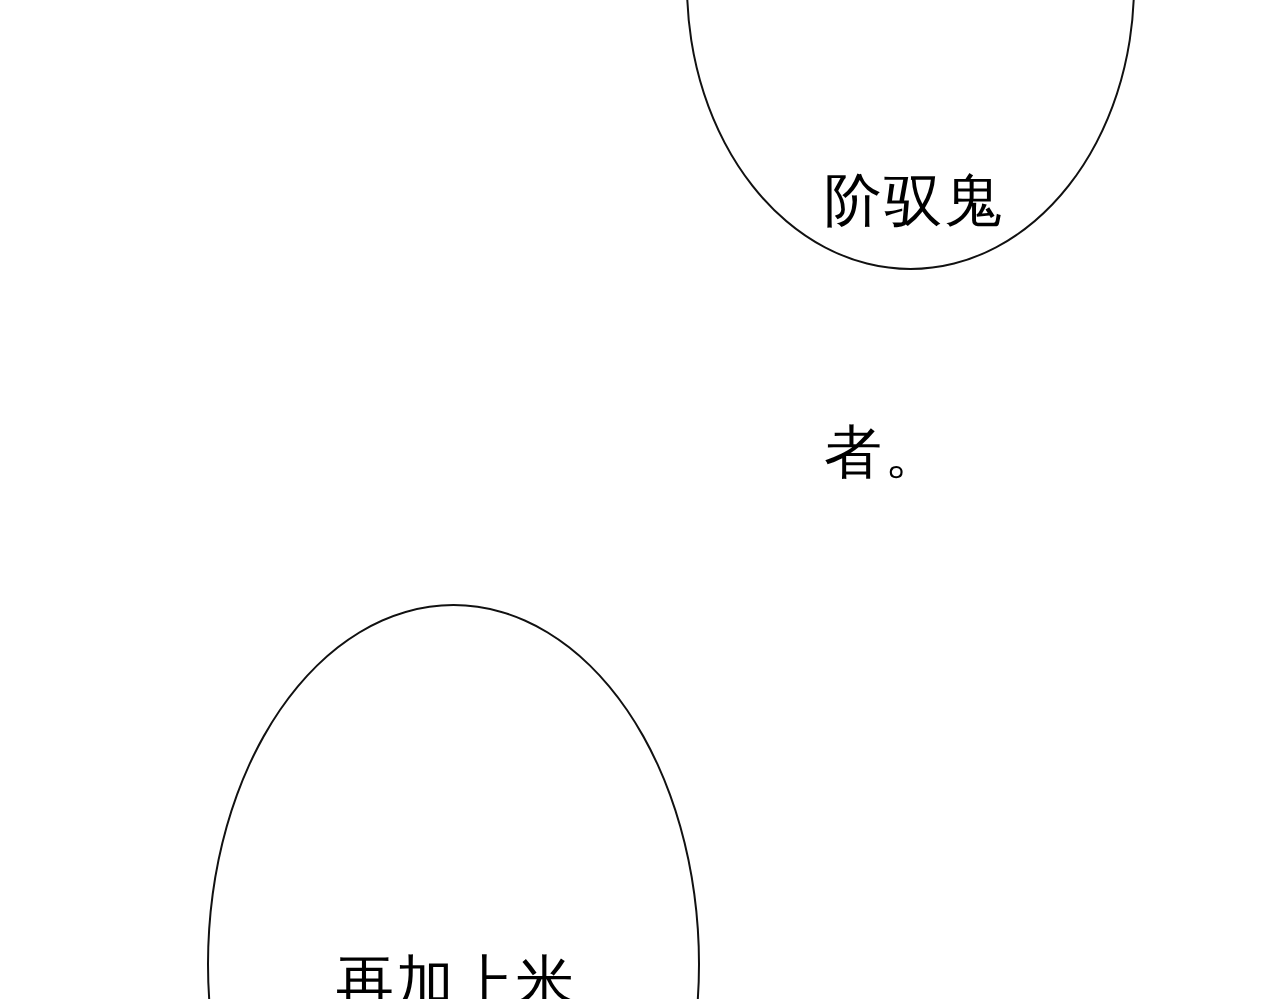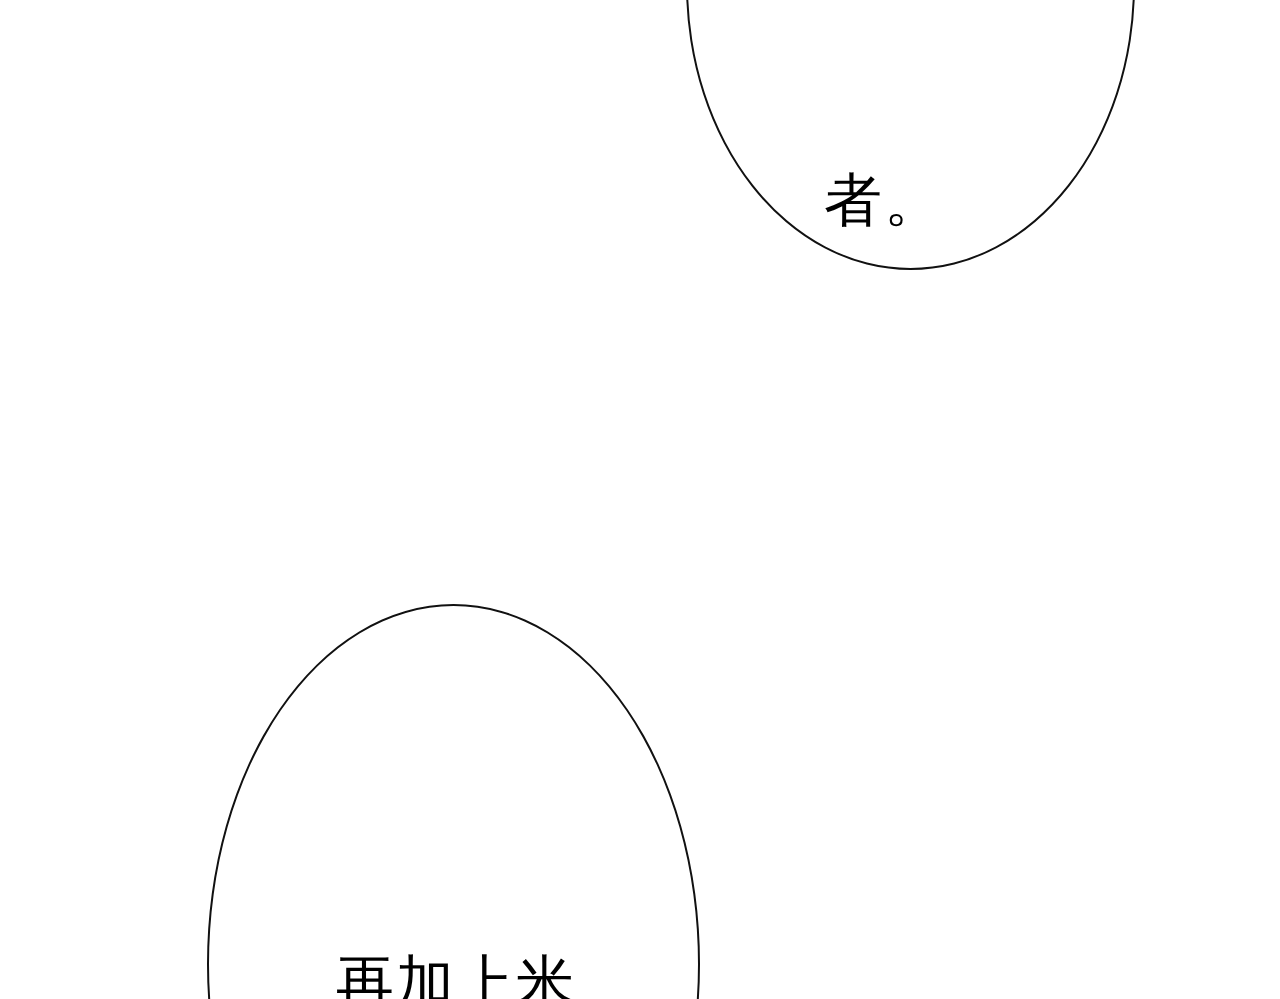--- a/index.html
+++ b/index.html
@@ -9,20 +9,21 @@
     .bubble-bottom { left: 207px; top: 604px; width: 493px; height: 720px; }
     .text { position: absolute; font-family: "DejaVu Sans", sans-serif; color: #000; font-size: 58px; line-height: 84px; letter-spacing: 2px; white-space: pre; }
     .text-top { left: 824px; top: -10px; }
     .text-bottom { left: 336px; top: 772px; }
   </style>
 </head>
 <body>
 
 <div class="bubble bubble-top"></div>
 <div class="text text-top">
+  <div>阶驭鬼</div>
   <div>者。</div>
 </div>
 
 <div class="bubble bubble-bottom"></div>
 <div class="text text-bottom">
   <div>再加上米</div>
   
   
 </div>
 

